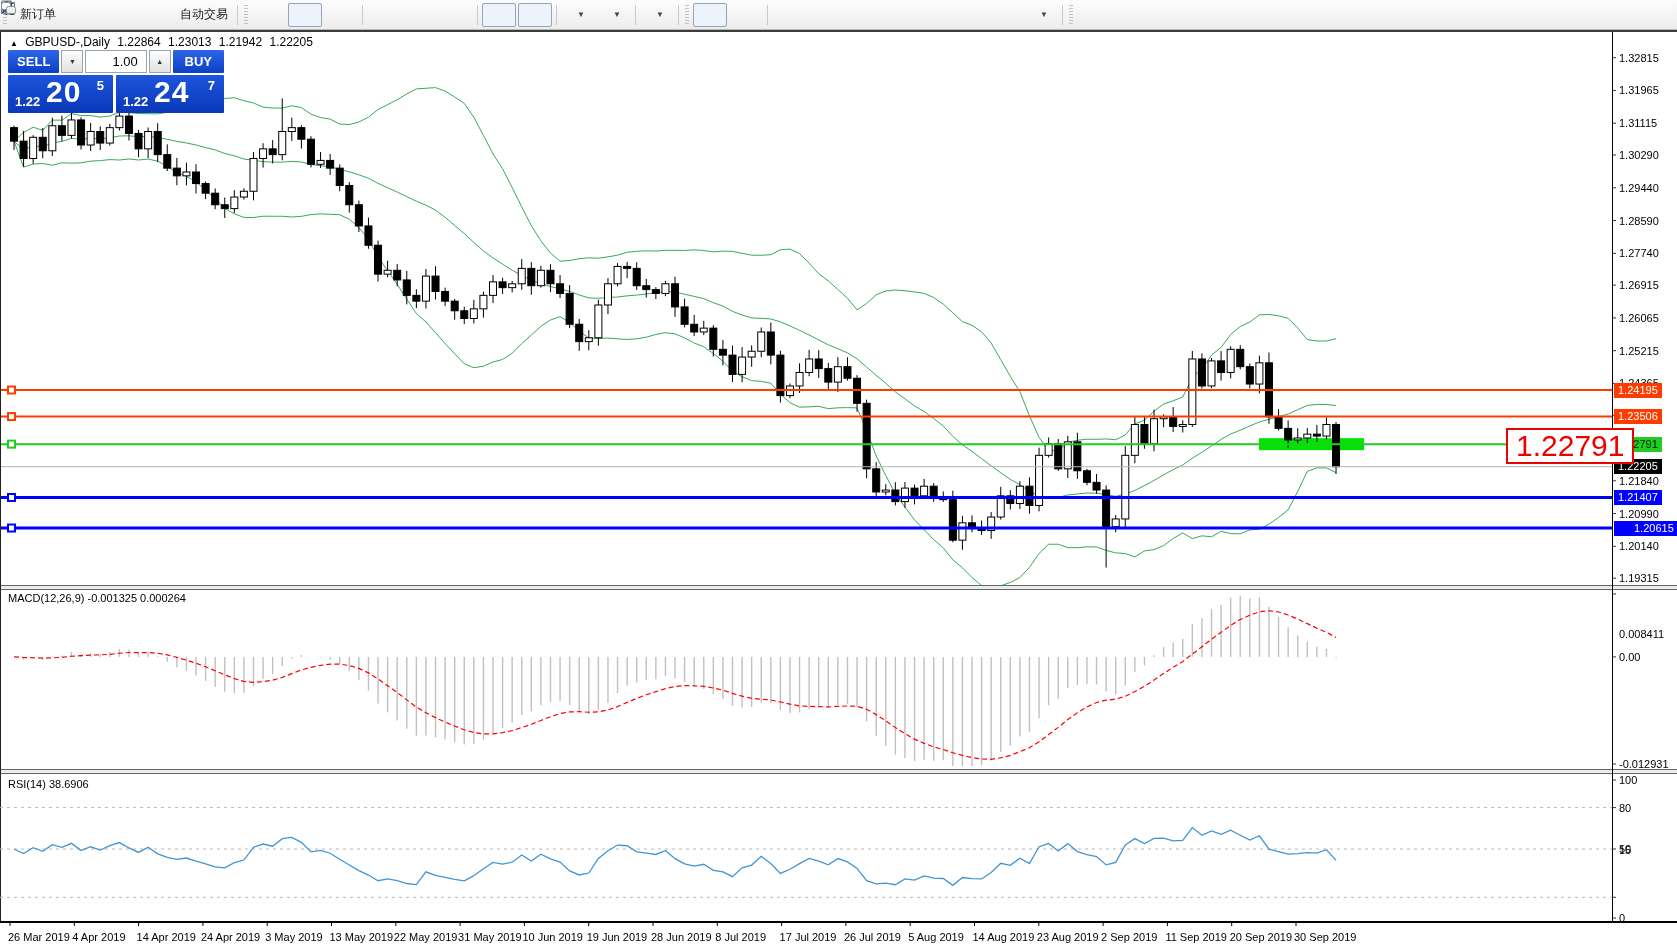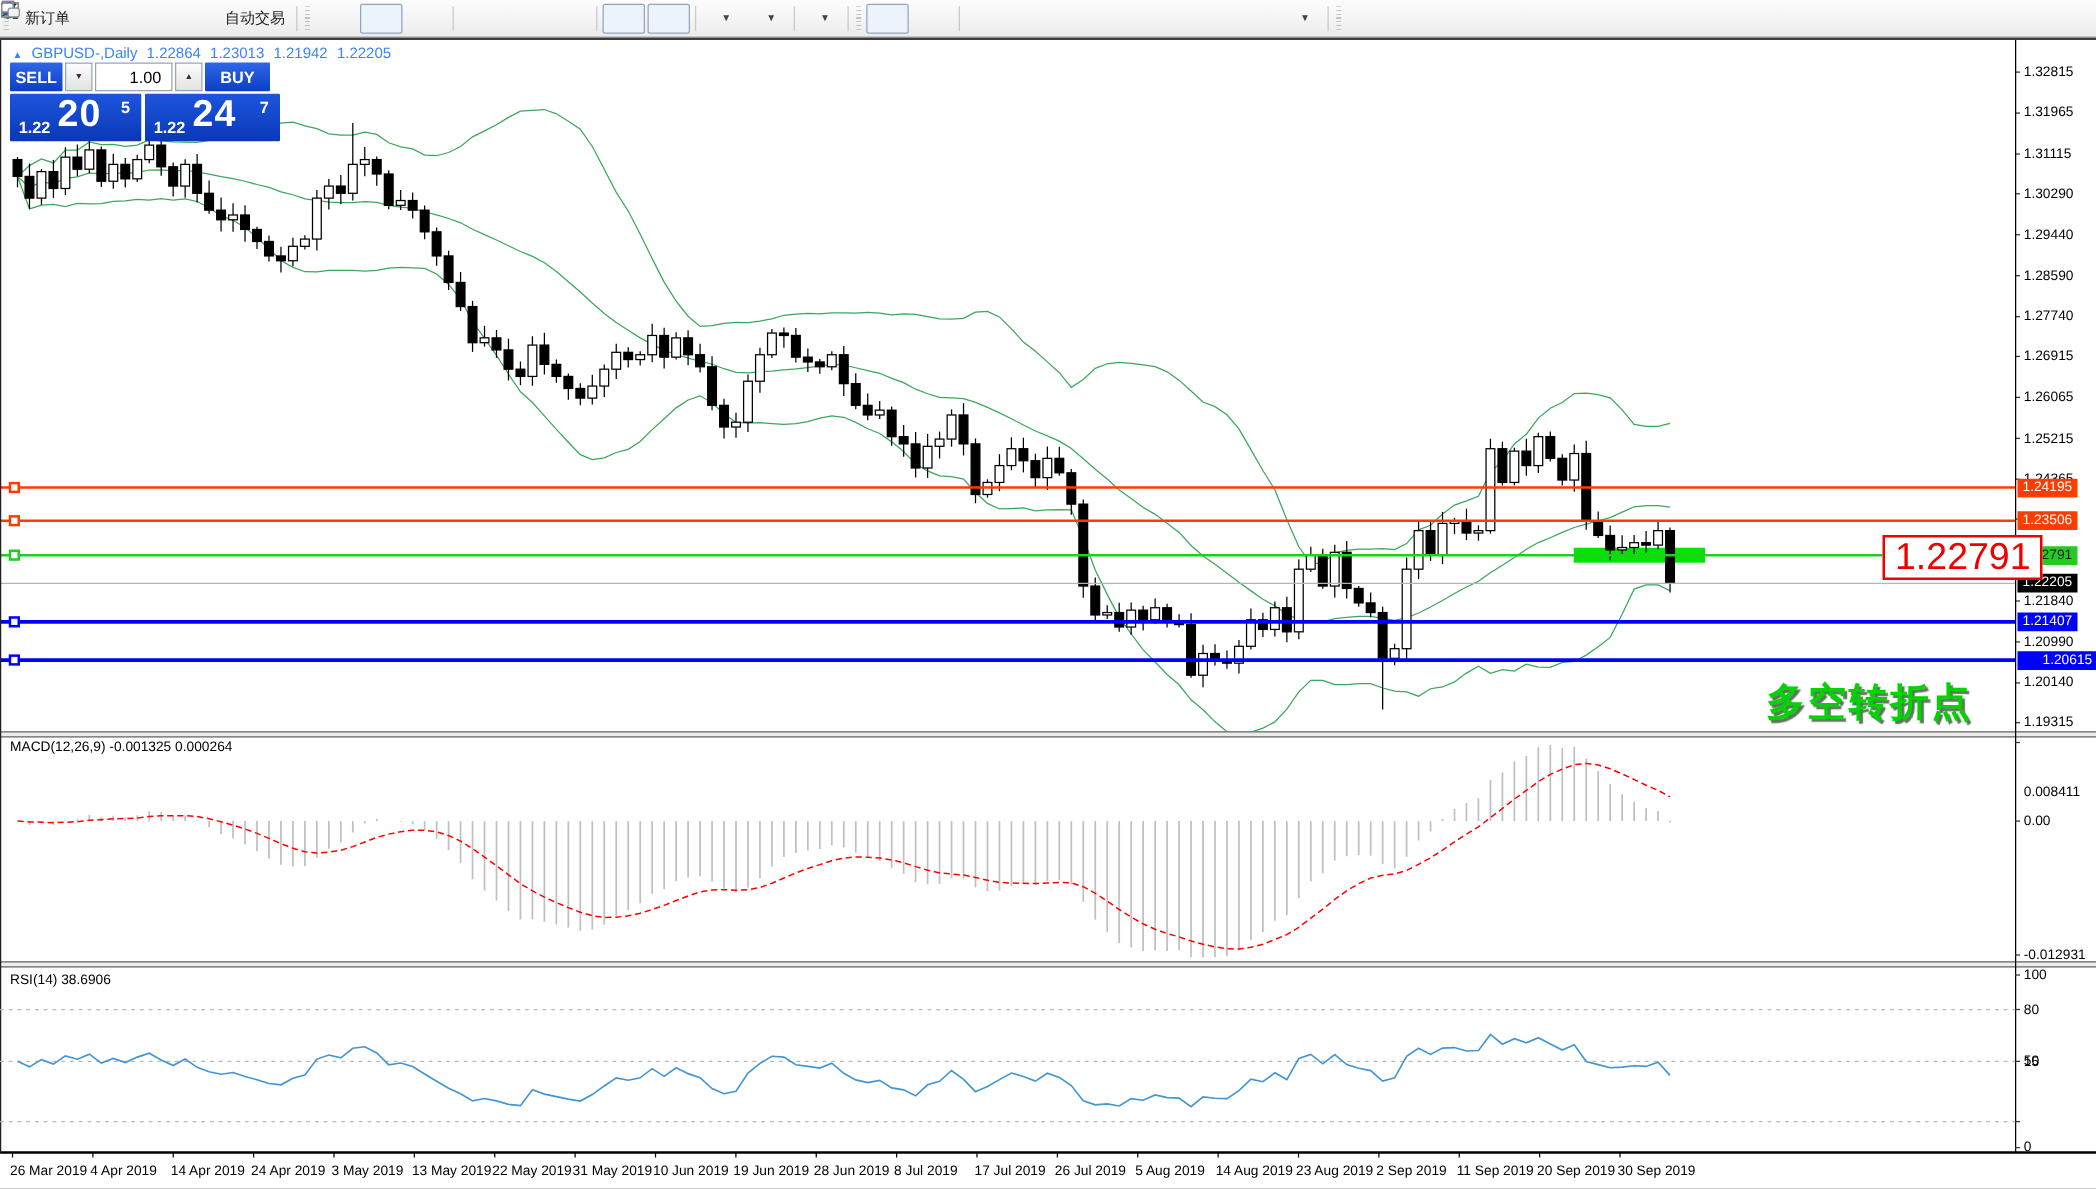--- a/index.html
+++ b/index.html
@@ -15,21 +15,21 @@
   .grip{width:4px;height:20px;margin:0 3px;background:repeating-linear-gradient(#c2c2c2 0 1px,rgba(0,0,0,0) 1px 3px);}
   .sep{width:1px;height:20px;background:#c9c9c9;margin:0 3px;}
   .tbtn{height:22px;min-width:24px;display:flex;align-items:center;justify-content:center;
     margin:0 1px;border:1px solid rgba(0,0,0,0);border-radius:2px;font-size:12px;color:#1a1a1a;
     gap:4px;padding:0 4px;cursor:default;white-space:nowrap;}
   .tbtn.on{border-color:#93a5bd;background:#edf3fb;}
   .dd{font-size:8px;color:#444;margin-left:2px;}
   .tf{font-size:11px;color:#222;height:20px;min-width:26px;}
   .spacer{flex:1;}
   
-  #title{left:10px;top:35px;font-size:12px;color:#3b82f6;}
+  #title{left:10px;top:35px;font-size:12px;color:#000000;}
   #title span{margin-right:4px;}
   .tri{font-size:8px;}
   
   #tp{left:8px;top:50px;width:216px;}
   .tprow{display:flex;gap:2px;height:23px;}
   .tpbtn{background:linear-gradient(#2f66e8,#0a3fc4);color:#fff;font-weight:bold;font-size:13px;
     display:flex;align-items:center;justify-content:center;border-radius:1px;}
   .stepbtn{background:linear-gradient(#fdfdfd,#e2e2e2);border:1px solid #98a4b2;width:22px;
     display:flex;align-items:center;justify-content:center;font-size:7px;color:#333;box-sizing:border-box;}
   #vol{background:#fff;border:1px solid #98a4b2;width:62px;display:flex;align-items:center;
@@ -809,42 +809,41 @@
     <span class="tri">▲</span>
     <span>GBPUSD-,Daily</span>
     <span>1.22864</span>
     <span>1.23013</span>
     <span>1.21942</span>
     <span>1.22205</span>
   </div>
 
   <div id="tp" class="ov">
     <div class="tprow">
-      <div class="tpbtn" style="width:42px;">SELL</div>
+      <div class="tpbtn" style="width:52px;">SELL</div>
       <div class="stepbtn">▼</div>
       <div id="vol">1.00</div>
       <div class="stepbtn">▲</div>
       <div class="tpbtn" style="width:52px;">BUY</div>
     </div>
     <div style="display:flex;gap:3px;">
       <div class="pxbox" style="width:105px;">
         <span class="px-small">1.22</span>
         <span class="px-big">20</span>
         <span class="px-sup">5</span>
       </div>
       <div class="pxbox" style="width:108px;">
         <span class="px-small">1.22</span>
         <span class="px-big">24</span>
         <span class="px-sup">7</span>
       </div>
     </div>
   </div>
 
   <div id="red-label" class="ov">1.22791</div>
-  <div id="annot" class="ov">多空转折点</div>
 
   <div class="indlab" style="top:592px;">MACD(12,26,9) -0.001325 0.000264</div>
   <div class="indlab" style="top:778px;">RSI(14) 38.6906</div>
 
   <div id="overlays">
       <div class="axlab" style="left:1614px;top:382.501252609603px;height:15px;line-height:15px;padding:0 4px;font-size:11px;background:#ff3c00;color:#ffffff;z-index:6;">1.24195</div>
       <div class="axlab" style="left:1614px;top:409.06395267919265px;height:15px;line-height:15px;padding:0 4px;font-size:11px;background:#ff3c00;color:#ffffff;z-index:6;">1.23506</div>
       <div class="axlab" style="left:1614px;top:436.62901878914397px;height:15px;line-height:15px;padding:0 4px;font-size:11px;background:#22cc22;color:#002200;z-index:6;">1.22791</div>
       <div class="axlab" style="left:1614px;top:489.98573416840657px;height:15px;line-height:15px;padding:0 4px;font-size:11px;background:#0000ff;color:#ffffff;z-index:6;">1.21407</div>
       <div class="axlab" style="left:1614px;top:520.5193458594293px;height:15px;line-height:15px;padding:0 20px;font-size:11px;background:#0000ff;color:#ffffff;z-index:6;">1.20615</div>

